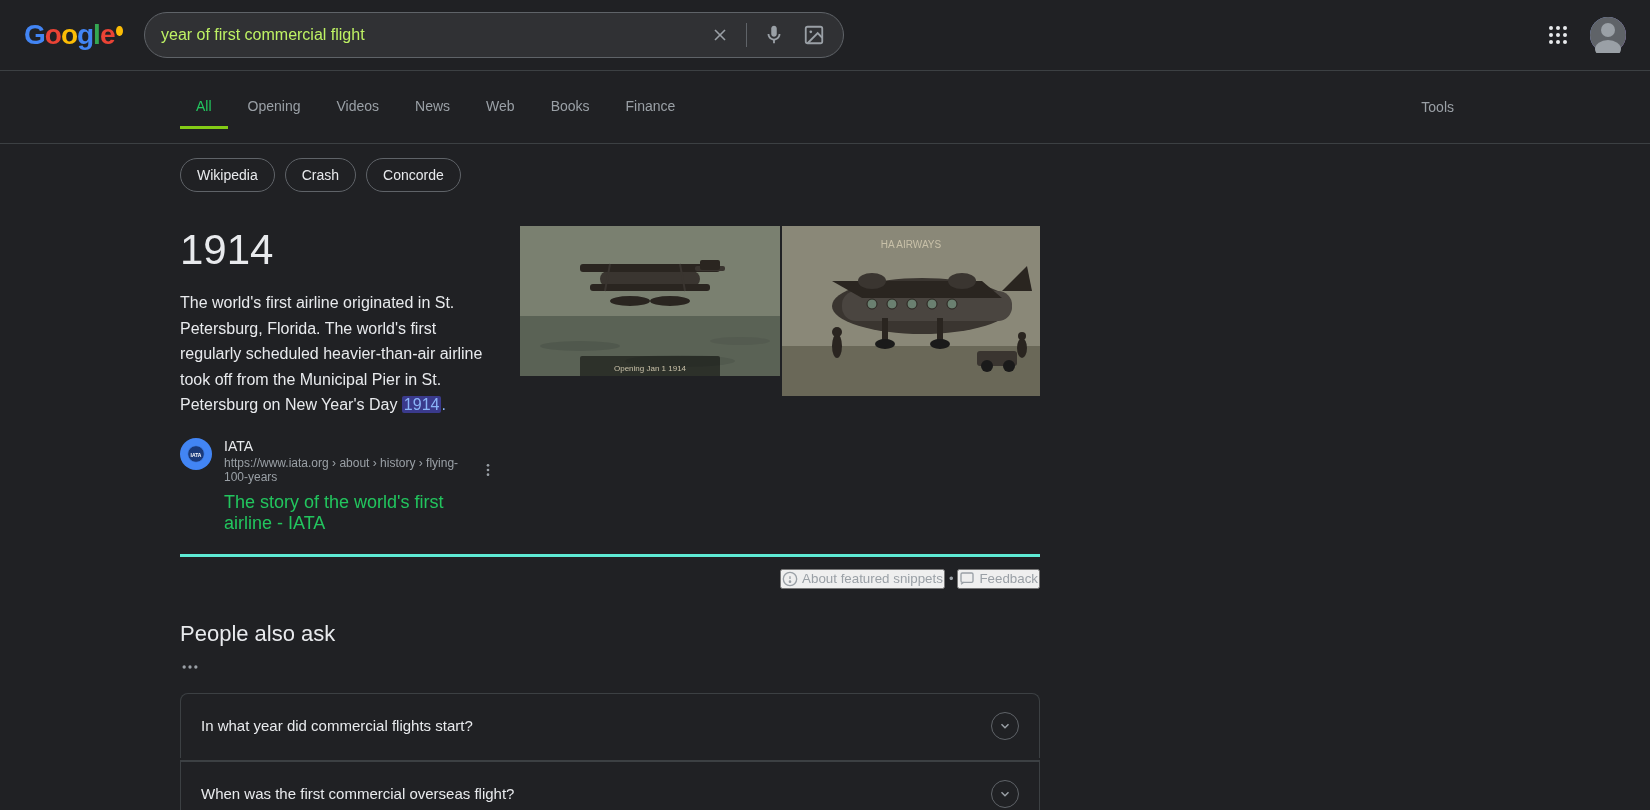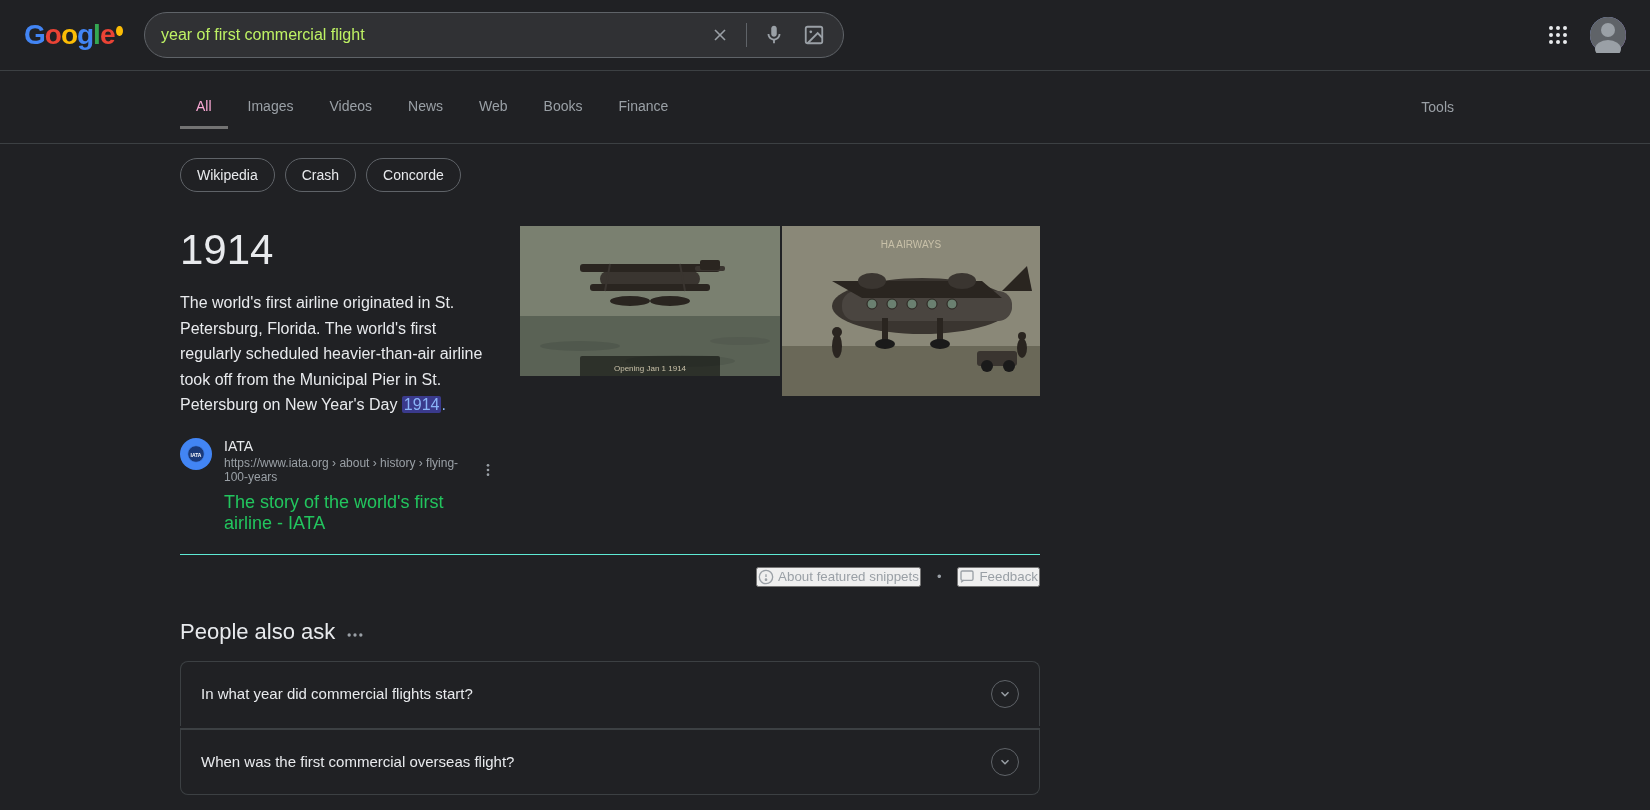--- a/index.html
+++ b/index.html
@@ -122,22 +122,22 @@
       font-size: 14px;
       color: #9aa0a6;
       cursor: pointer;
       border-bottom: 3px solid transparent;
       text-decoration: none;
       display: flex;
       align-items: center;
       gap: 6px;
     }
     .nav-item.active {
-      color: #f9a8d4;
-      border-bottom: 3px solid #737373;
+      color: #22c55e;
+      border-bottom: 3px solid #84cc16;
     }
     .nav-tools {
       margin-left: auto;
       padding: 28px 16px;
       font-size: 14px;
       color: #9aa0a6;
       cursor: pointer;
     }
 
     
@@ -167,21 +167,21 @@
     .left-column {
       flex: 1;
       max-width: 860px;
     }
 
     
     .featured-snippet {
       display: flex;
       gap: 24px;
       padding: 20px 0;
-      border-bottom: 1px solid #5eead4;
+      border-bottom: 3px solid #5eead4;
     }
     .snippet-text {
       flex: 1;
     }
     .year-heading {
       font-size: 42px;
       font-weight: normal;
       color: #e8eaed;
       margin-bottom: 16px;
     }
@@ -271,21 +271,21 @@
       width: 258px;
       height: 170px;
     }
 
     
     .about-row {
       display: flex;
       align-items: center;
       justify-content: flex-end;
       padding: 12px 0;
-      gap: 16px;
+      gap: 4px;
       font-size: 13px;
       color: #9aa0a6;
     }
     .about-link {
       display: flex;
       align-items: center;
       gap: 4px;
       cursor: pointer;
       color: #9aa0a6;
     }
@@ -296,23 +296,24 @@
       cursor: pointer;
       color: #9aa0a6;
     }
 
     
     .paa-section {
       padding: 20px 0;
     }
     .paa-header {
       display: flex;
-      align-items: flex-end;
+      align-items: flex-start;
       gap: 10px;
       margin-bottom: 16px;
+      flex-direction: column;
     }
     .paa-title {
       font-size: 22px;
       color: #e8eaed;
       font-weight: normal;
     }
     .paa-more-btn {
       background: none;
       border: none;
       cursor: pointer;
@@ -417,21 +418,21 @@
         <circle cx="18" cy="18" r="18" fill="#5f6368"></circle>
         <circle cx="18" cy="13" r="7" fill="#9aa0a6"></circle>
         <ellipse cx="18" cy="32" rx="13" ry="9" fill="#9aa0a6"></ellipse>
       </svg>
     </div>
   </div>
 </header>
 
 <nav class="nav">
   <a class="nav-item active">All</a>
-  <a class="nav-item">Images</a>
+  <a class="nav-item">Opening</a>
   <a class="nav-item">Videos</a>
   <a class="nav-item">News</a>
   <a class="nav-item">Web</a>
   <a class="nav-item">Books</a>
   <a class="nav-item">Finance</a>
   <span class="nav-tools">Tools</span>
 </nav>
 
 <div class="chips-row">
   <button class="chip">Wikipedia</button>

